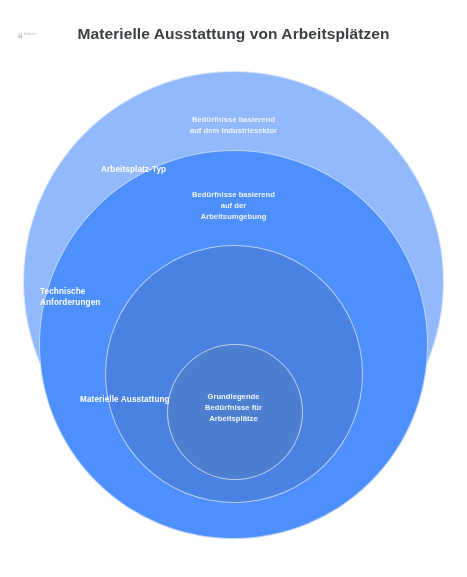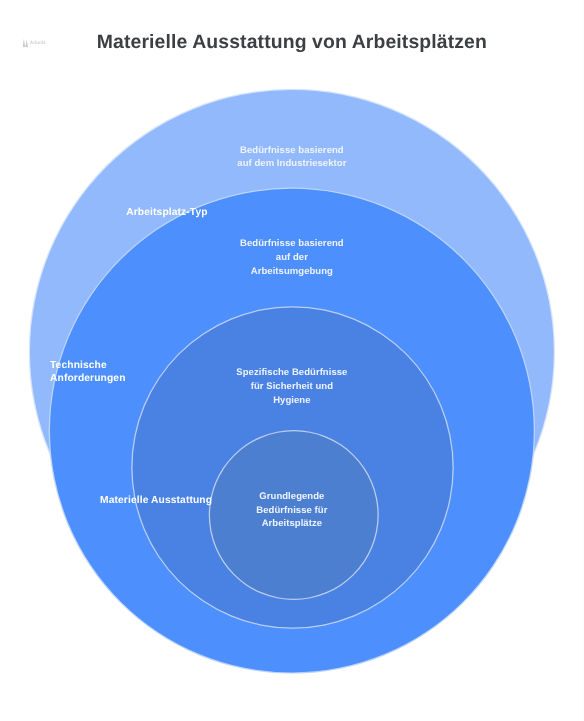--- a/index.html
+++ b/index.html
@@ -165,23 +165,20 @@
     <div class="ring-desc" id="ring-1-desc">Bedürfnisse basierend
 auf dem Industriesektor</div>
 
     <div class="ring-label" id="ring-2-label">Arbeitsplatz-Typ</div>
     <div class="ring-desc" id="ring-2-desc">Bedürfnisse basierend
 auf der
 Arbeitsumgebung</div>
 
     <div class="ring-label" id="ring-3-label">Technische
 Anforderungen</div>
-    <div class="ring-desc" id="ring-3-desc">Spezifische Bedürfnisse
-für Sicherheit und
-Hygiene</div>
 
     <div class="ring-label" id="ring-4-label">Materielle Ausstattung</div>
     <div class="ring-desc" id="ring-4-desc">Grundlegende
 Bedürfnisse für
 Arbeitsplätze</div>
 
   </div>
 </div>
 
 </body></html>

